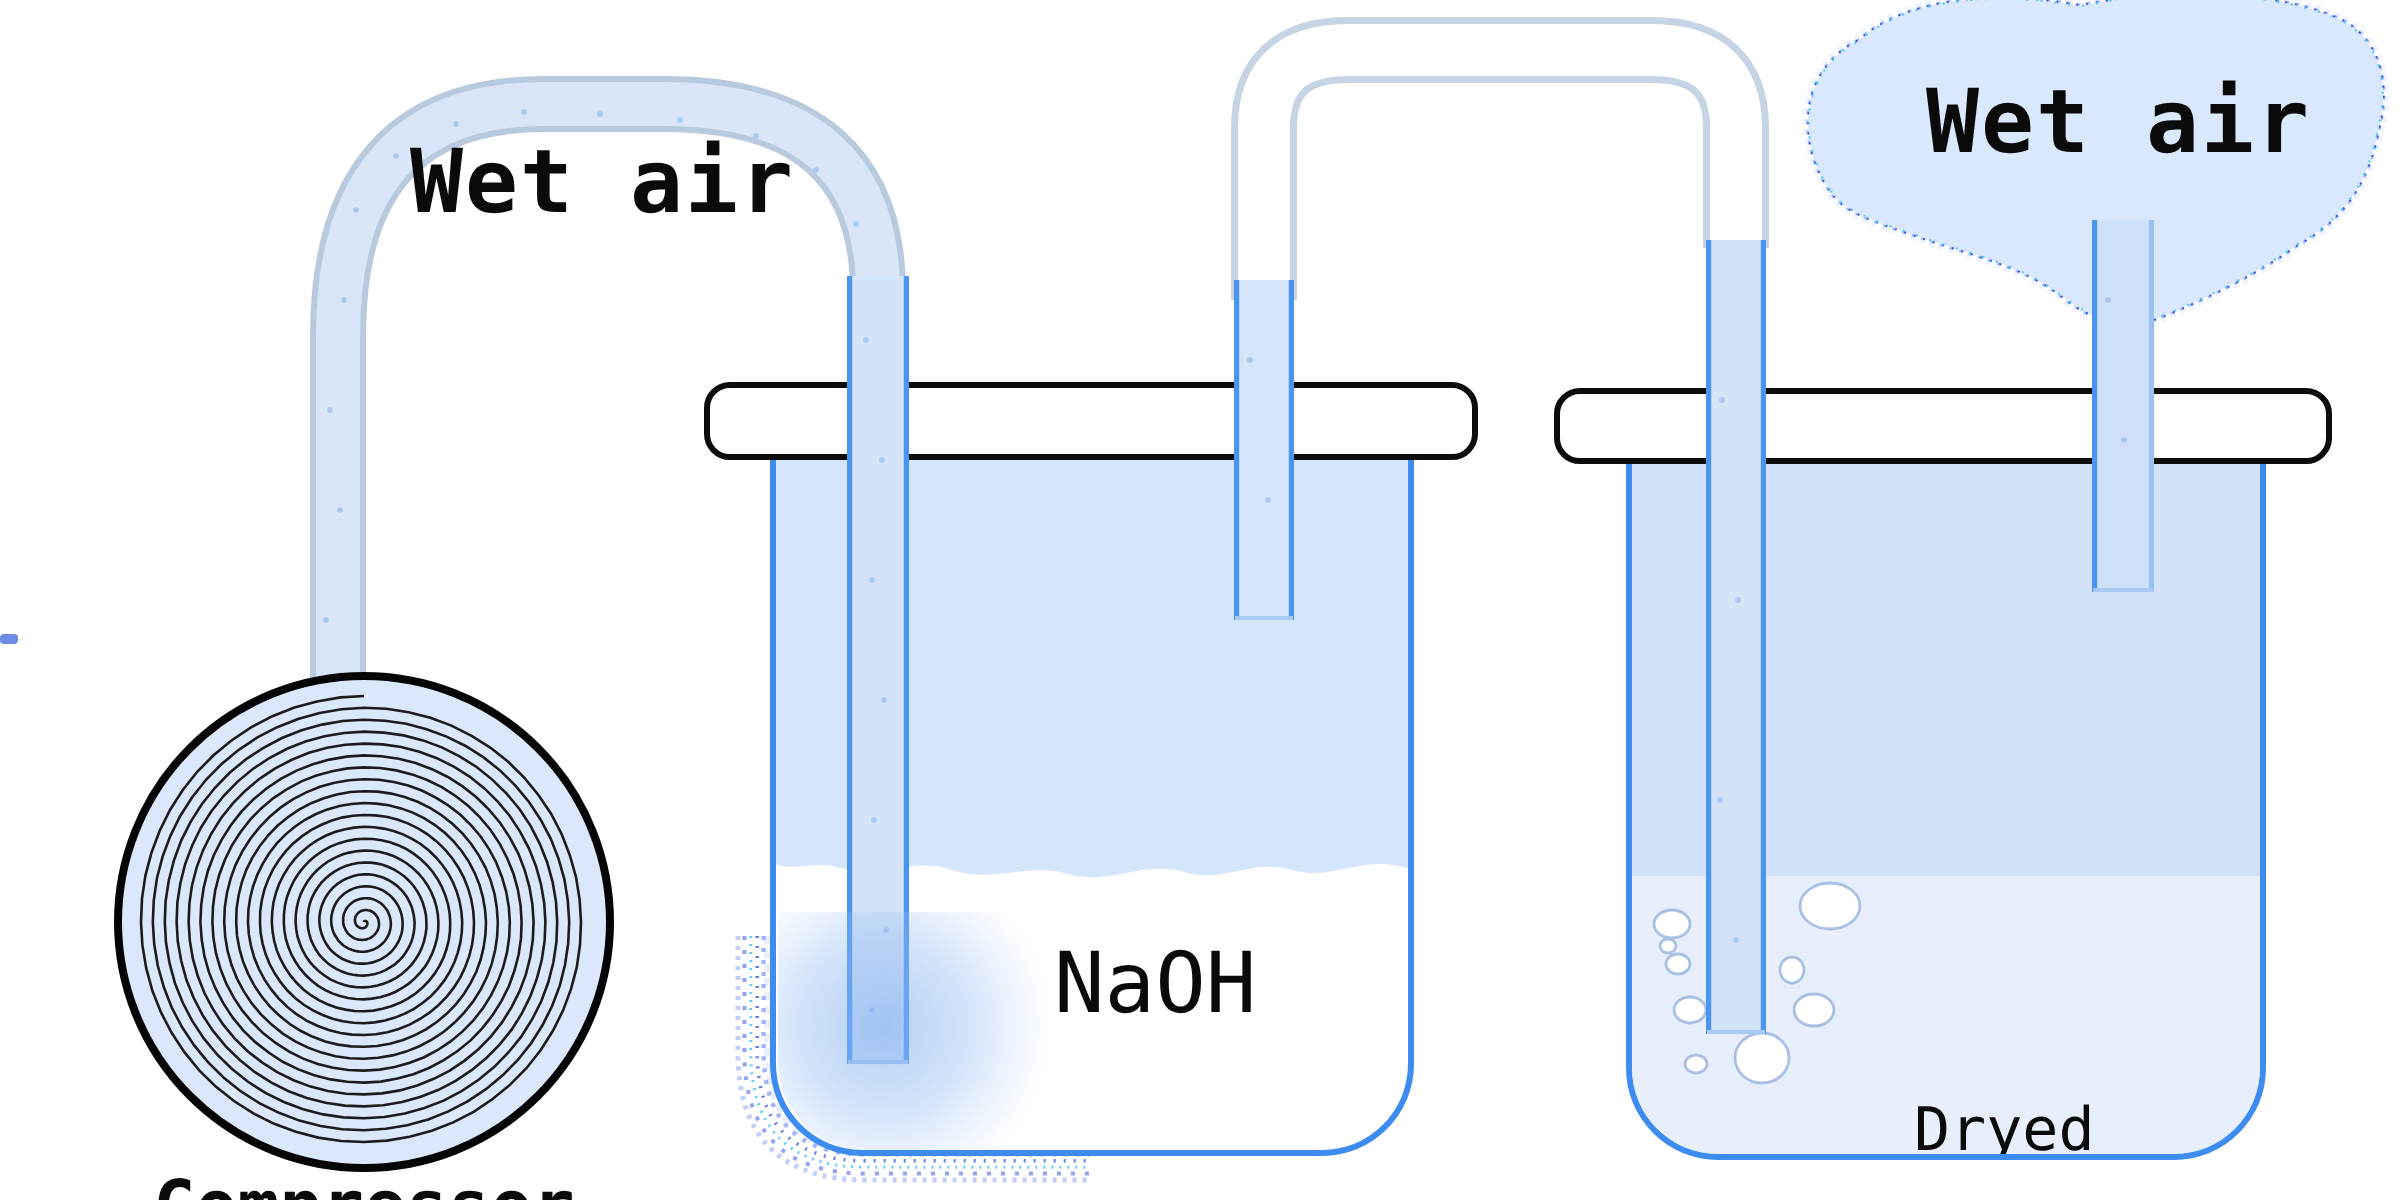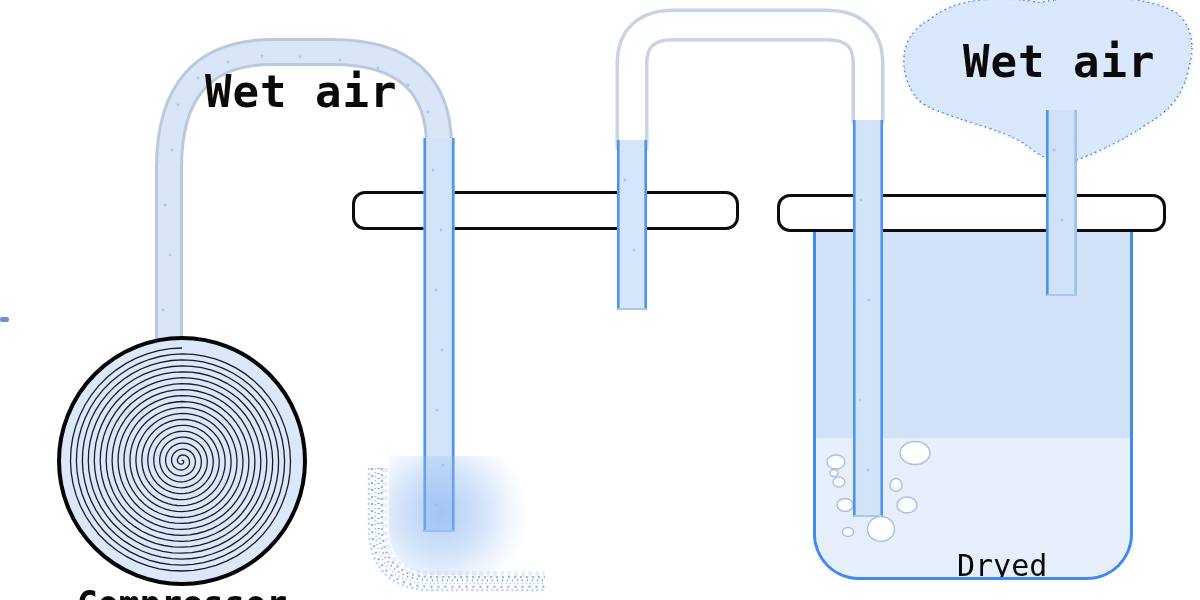--- a/index.html
+++ b/index.html
@@ -47,20 +47,28 @@
 
   <svg id="arcs-svg" class="abs" width="230" height="170" viewBox="330 430 230 170">
       <path d="M385,468 L385,526 Q385,574 433,574 L545,574" fill="none" stroke="#c9d6fa" stroke-width="6" stroke-dasharray="4 3" opacity="0.4"></path>
       <path d="M381.8,468 L381.8,526 Q381.8,577.2 433,577.2 L545,577.2" fill="none" stroke="#93a8f2" stroke-width="2.2" stroke-dasharray="2 4" opacity="0.85"></path>
       <path d="M378.6,468 L378.6,526 Q378.6,580.4 433,580.4 L545,580.4" fill="none" stroke="#4f6be0" stroke-width="1.8" stroke-dasharray="1 4" opacity="0.85"></path>
       <path d="M375.4,468 L375.4,526 Q375.4,583.6 433,583.6 L545,583.6" fill="none" stroke="#49c8f0" stroke-width="1.5" stroke-dasharray="1 3" opacity="0.85"></path>
       <path d="M372.2,468 L372.2,526 Q372.2,586.8 433,586.8 L545,586.8" fill="none" stroke="#8394ee" stroke-width="2" stroke-dasharray="2 5" opacity="0.85"></path>
       <path d="M369,468 L369,526 Q369,590 433,590 L545,590" fill="none" stroke="#b9c6f8" stroke-width="2.5" stroke-dasharray="2 3" opacity="0.85"></path>
     </svg>
 
+  <div id="vessel1" class="vessel">
+    <svg class="abs" style="left:0;top:0" width="316" height="230" viewBox="0 0 316 230">
+      <path d="M0,0 L316,0 L316,206 C292,199 278,213 258,207 C238,201 224,214 204,208
+               C184,202 166,215 146,209 C126,203 108,214 88,207 C68,200 52,212 32,206
+               C20,202 10,208 0,204 Z" fill="#d5e6fb"></path>
+    </svg>
+    <div class="label lbl-reagent naoh">NaOH</div>
+  </div>
 
   <div id="vessel2" class="vessel">
     <div id="vessel2-chemical"></div>
     <svg class="abs" style="left:0;top:0" width="314" height="342" viewBox="0 0 314 342">
       <g fill="#ffffff" stroke="#a9c0e4" stroke-width="1.4">
         <ellipse cx="99" cy="221" rx="15" ry="11.5"></ellipse>
         <ellipse cx="20" cy="230" rx="9" ry="7"></ellipse>
         <ellipse cx="18" cy="241" rx="4" ry="3.5"></ellipse>
         <ellipse cx="23" cy="250" rx="6" ry="5"></ellipse>
         <ellipse cx="80" cy="253" rx="6" ry="6.5"></ellipse>

